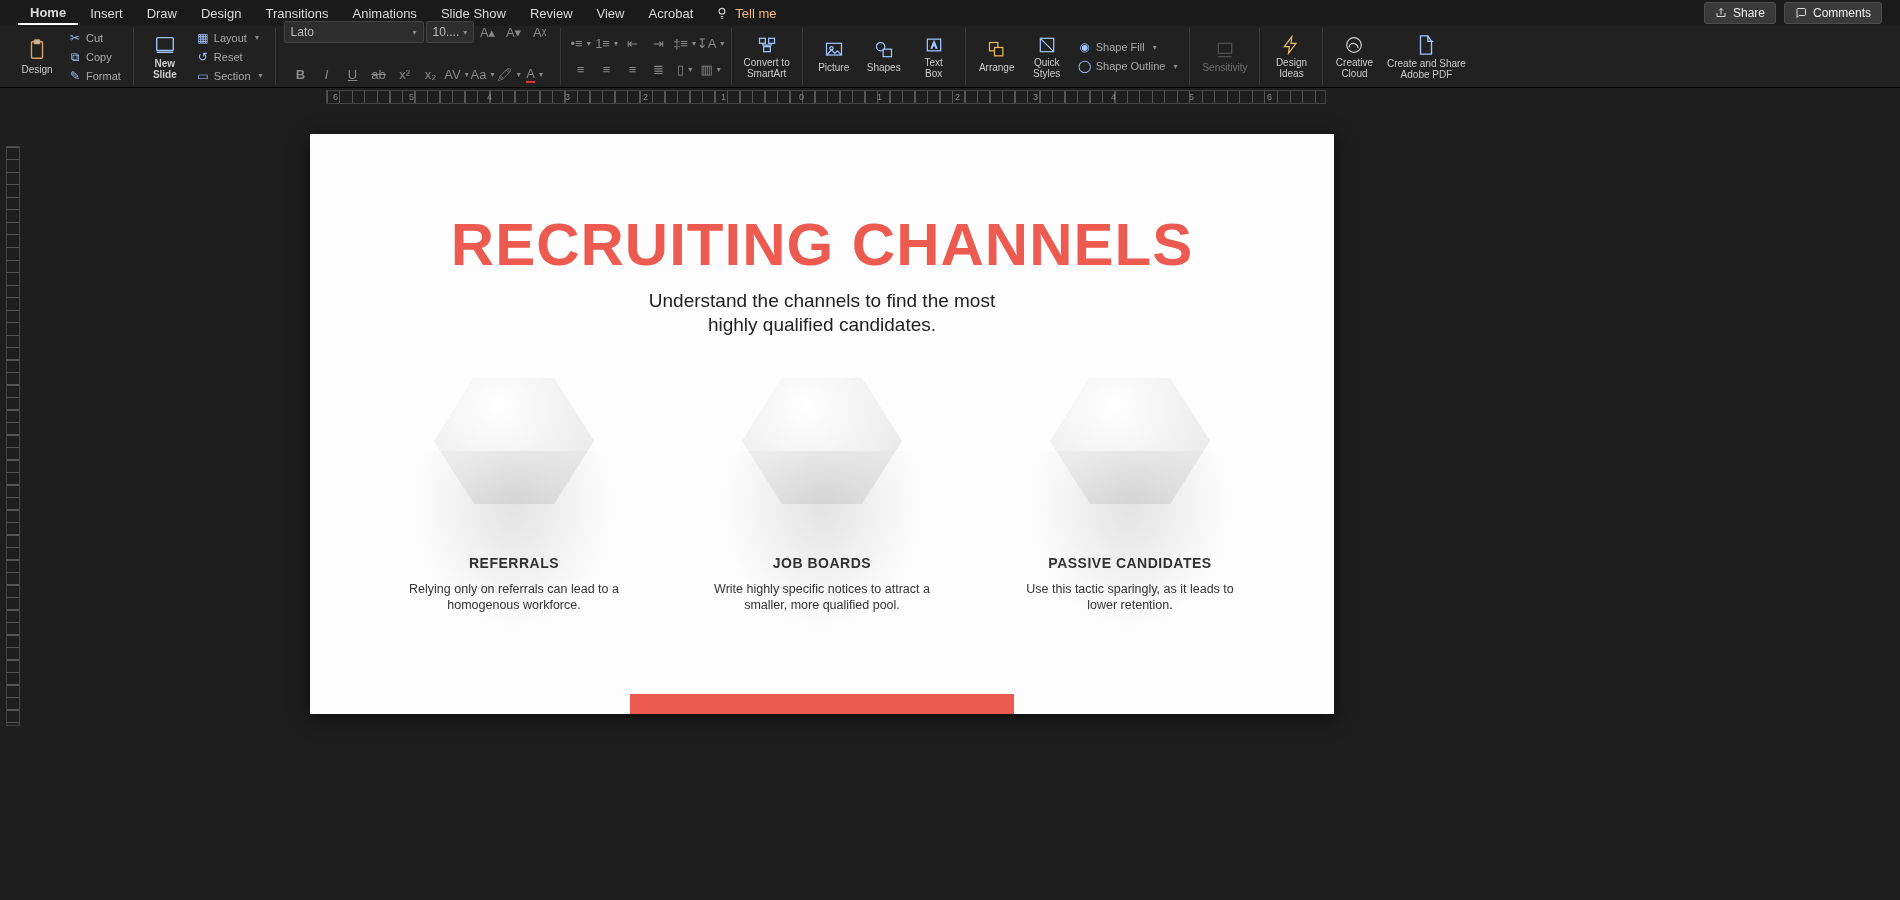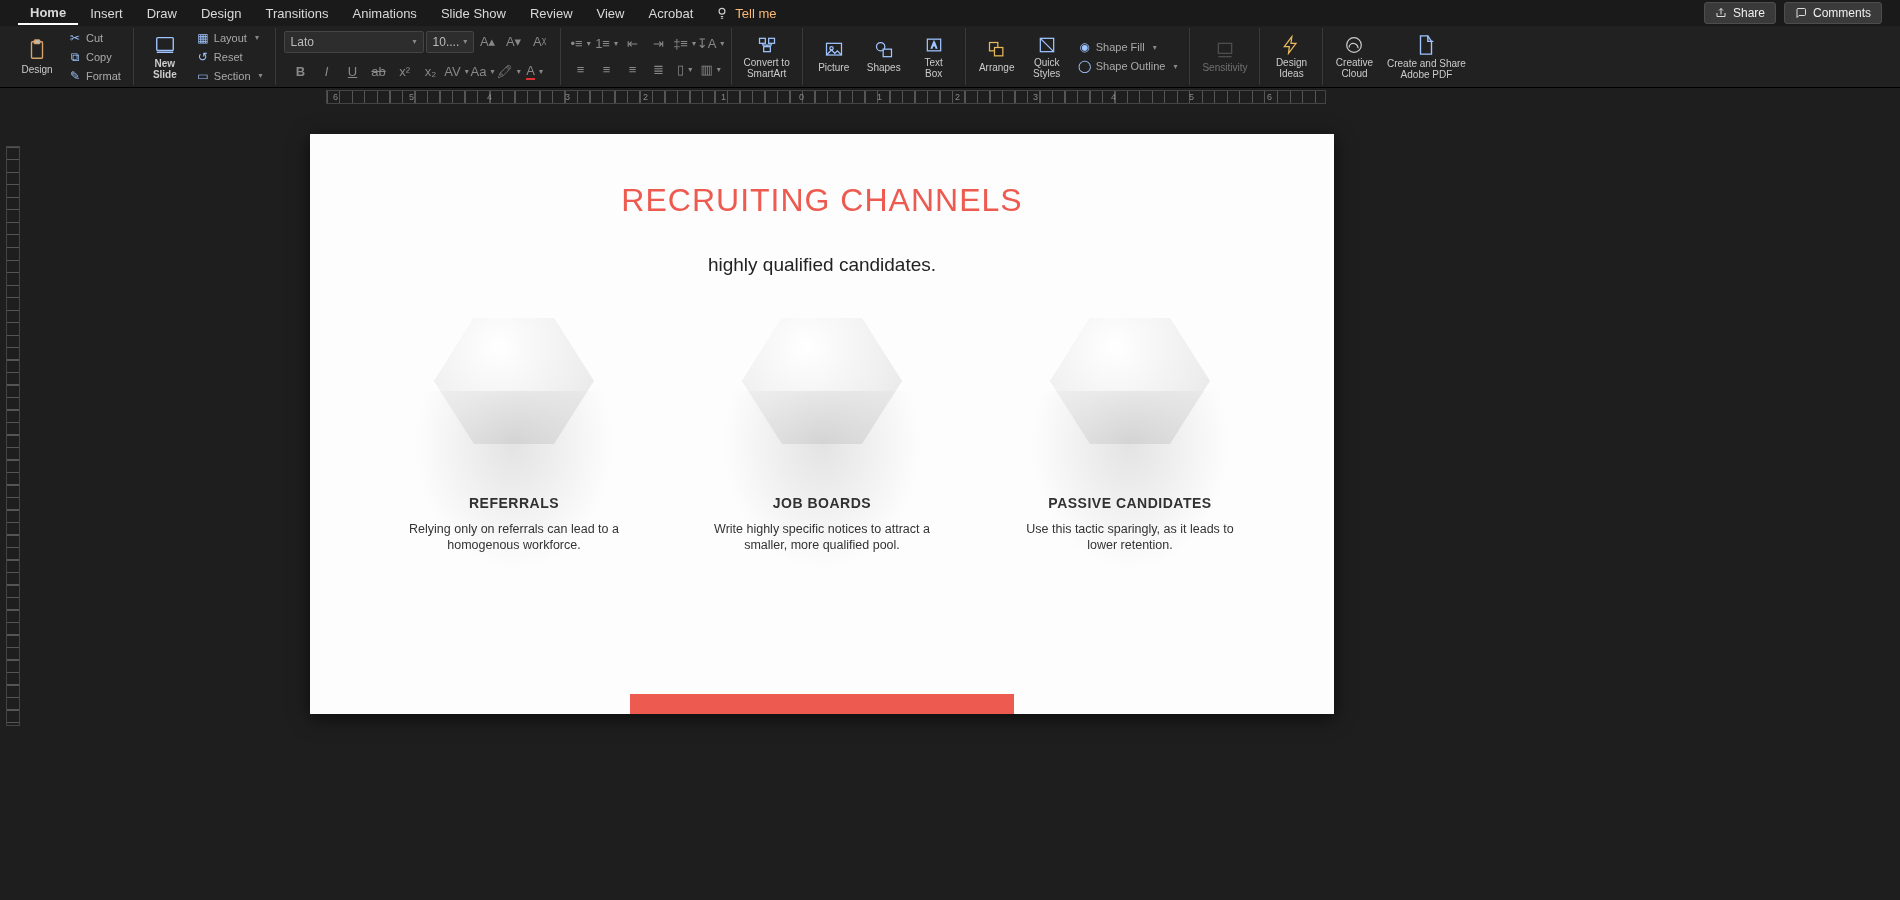--- a/index.html
+++ b/index.html
@@ -76,22 +76,22 @@
 .rlabels { position:absolute; top:0; left:0; width:100%; height:100%; }
 .rlabels span { position:absolute; top:1px; font-size:9px; color:#888; }
 
 
 .slide {
   position: absolute; top: 46px; left: 310px;
   width: 1024px; height: 580px; background: #fdfdfd;
   box-shadow: 0 4px 18px rgba(0,0,0,.6);
 }
 .slide h1 {
-  text-align: center; font-size: 32px; font-weight: 400;
-  letter-spacing: 1px; color: #ed5a4f; margin-top: 48px;
+  text-align: center; font-size: 60px; font-weight: 700;
+  letter-spacing: 1px; color: #ed5a4f; margin-top: 76px;
 }
 .slide .sub {
   text-align: center; font-size: 19px; color: #222;
   margin-top: 10px; line-height: 24px; font-weight: 500;
 }
 .cols { display: flex; justify-content: space-around; margin-top: 34px; padding: 0 50px; }
 .col { width: 260px; text-align: center; }
 .hex {
   width: 160px; height: 140px; margin: 0 auto 18px;
   background: #f0f0f0;
@@ -205,21 +205,21 @@
           <span class="ic">↺</span>
           <span>Reset</span>
         </div>
       <div class="mini dd">
           <span class="ic">▭</span>
           <span>Section</span>
         </div>
     </div>
   </div>
 
-  <div class="group" style="flex-direction:column;gap:8px;justify-content:center;">
+  <div class="group" style="flex-direction:column;gap:20px;justify-content:flex-end;">
     <div class="row">
       <div class="fontbox dd" style="width:140px">
           <span>Lato</span>
         </div>
       <div class="fontbox dd" style="width:48px">
           <span>10....</span>
         </div>
       <div class="iconbtn">
           <span>A▴</span>
         </div>
@@ -454,21 +454,21 @@
       </div>
     </div>
   </div>
   <div class="vruler">
       <div class="bar"></div>
     </div>
 
   <div class="slide">
     <h1>RECRUITING CHANNELS</h1>
     <div class="sub">
-      <br>
+      <span>Understand the channels to find the most</span><br>
       <span>highly qualified candidates.</span>
     </div>
     <div class="cols">
       <div class="col">
         <div class="hex"></div>
           <div class="hexshadow"></div>
         <h3>REFERRALS</h3>
         <p>Relying only on referrals can lead to a homogenous workforce.</p>
       </div>
       <div class="col">

